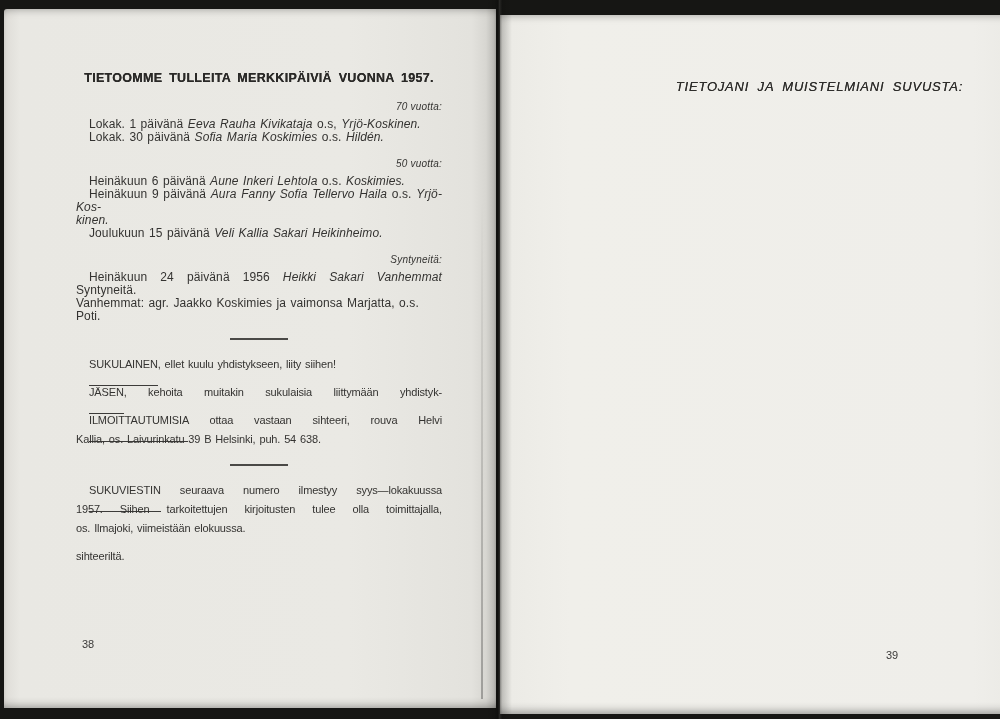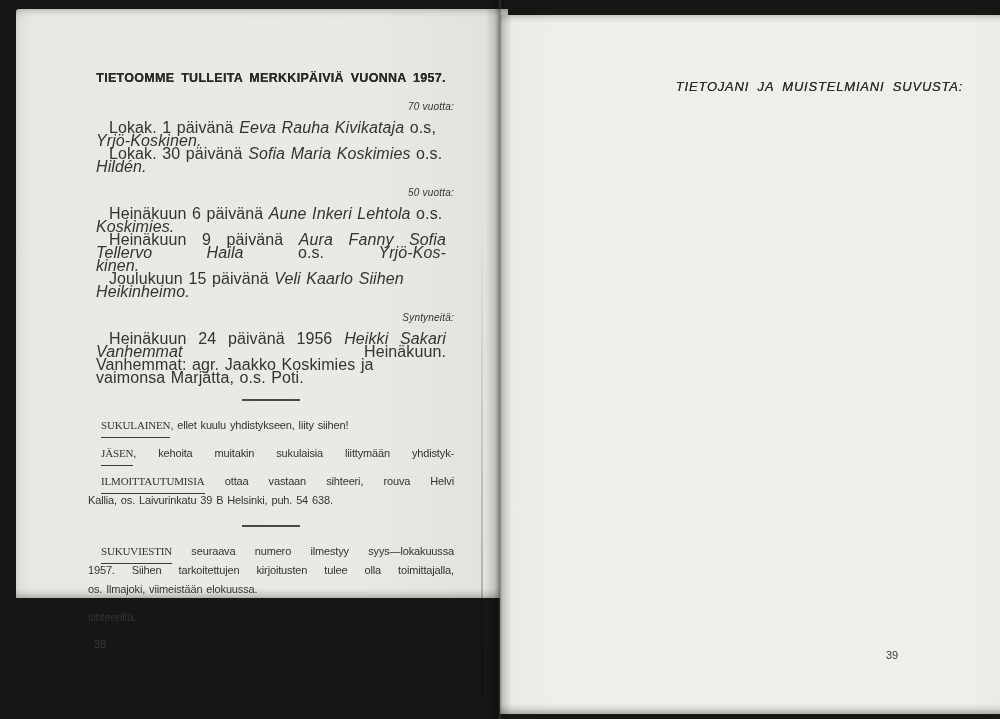--- a/index.html
+++ b/index.html
@@ -4,21 +4,21 @@
 <style>
   html,body{margin:0;padding:0;background:#161614;}
   .scan{
     position:relative;width:1000px;height:719px;overflow:hidden;
     background:#161614;
     font-family:"Liberation Sans", sans-serif;
     color:#343331;
   }
   .page{position:absolute;}
   .page-left{
-    left:16px;top:9px;width:492px;height:589px;
+    left:4px;top:9px;width:492px;height:699px;
     background:linear-gradient(90deg,#dedcd7 0px,#e9e8e3 16px,#eae9e4 70%,#e3e2dd 95%,#cfcec9 100%);
     box-shadow:inset 0 6px 8px -6px rgba(0,0,0,.35), inset 0 -8px 10px -7px rgba(0,0,0,.4);
     border-top-left-radius:3px;
   }
   .page-right{
     left:500px;top:15px;width:577px;height:699px;
     background:linear-gradient(90deg,#d6d5d0 0px,#ecebe6 12px,#f0efea 70px,#efeeea 82%,#e6e5e0 97%,#dbdad5 100%);
     box-shadow:inset 0 7px 9px -7px rgba(0,0,0,.35), inset 0 -9px 10px -7px rgba(0,0,0,.4);
     border-bottom-right-radius:26px;border-top-right-radius:4px;
   }
@@ -33,27 +33,27 @@
   .content{padding:60px 54px 0 72px;}
   .doc-title{
     font-size:12.5px;line-height:18px;font-weight:bold;color:#2a2927;
     text-align:center;letter-spacing:.3px;word-spacing:3px;white-space:nowrap;
     text-shadow:0 0 .3px currentColor;
   }
   .s-heading{
     font-size:10px;line-height:13px;font-style:italic;text-align:right;
     margin:13px 0 5px;letter-spacing:.2px;
   }
-  .entry-para{font-size:16px;line-height:13px;margin:8px;letter-spacing:.1px;word-spacing:1px;}
+  .entry-para{font-size:12px;line-height:13px;margin:0;letter-spacing:.1px;word-spacing:1px;}
   .notice-para{font-size:11px;line-height:19px;margin-top:9px;letter-spacing:-.15px;word-spacing:1px;}
   .line{display:block;}
   .line.ind{text-indent:13px;}
   .line.j{text-align:justify;text-align-last:justify;}
   .it{font-style:italic;}
-  .un{border-bottom:1.5px solid #3c3b39;padding-bottom:6px;font-family:Liberation Serif, serif;}
+  .un{border-bottom:1.5px solid #3c3b39;padding-bottom:15px;}
   .divider{width:58px;border:0;border-top:2px solid #4a4946;margin:15px auto 15px;}
   .pagenum{position:absolute;font-size:11px;color:#3a3938;}
   .pagenum-left{left:78px;top:629px;}
   .pagenum-right{left:386px;top:634px;}
   .right-title-wrap{padding:62px 0 0 62px;text-align:center;}
   .right-title{
     font-size:13px;font-style:italic;color:#2e2d2b;letter-spacing:.8px;word-spacing:4px;
     white-space:nowrap;text-shadow:0 0 .3px currentColor;
   }
 </style>
@@ -69,25 +69,25 @@
           <div class="s-heading">70 vuotta:</div>
           <div class="entry-para">
             <span class="line ind"><span>Lokak. 1 päivänä </span><span class="it ">Eeva Rauha Kivikataja</span><span> o.s, </span><span class="it ">Yrjö-Koskinen.</span></span>
             <span class="line ind"><span>Lokak. 30 päivänä </span><span class="it ">Sofia Maria Koskimies</span><span> o.s. </span><span class="it ">Hildén.</span></span>
           </div>
           <div class="s-heading">50 vuotta:</div>
           <div class="entry-para">
             <span class="line ind"><span>Heinäkuun 6 päivänä </span><span class="it ">Aune Inkeri Lehtola</span><span> o.s. </span><span class="it ">Koskimies.</span></span>
             <span class="line ind j"><span>Heinäkuun 9 päivänä </span><span class="it ">Aura Fanny Sofia Tellervo Haila</span><span> o.s. </span><span class="it ">Yrjö-Kos-</span></span>
             <span class="line"><span class="it ">kinen.</span></span>
-            <span class="line ind"><span>Joulukuun 15 päivänä </span><span class="it ">Veli Kaarlo Siihen Heikinheimo.</span></span>
+            <span class="line ind"><span>Joulukuun 15 päivänä </span><span class="it ">Veli Kallia Sakari Heikinheimo.</span></span>
           </div>
           <div class="s-heading">Syntyneitä:</div>
           <div class="entry-para">
-            <span class="line ind j"><span>Heinäkuun 24 päivänä 1956 </span><span class="it ">Heikki Sakari Vanhemmat</span><span> Heinäkuun.</span></span>
+            <span class="line ind j"><span>Heinäkuun 24 päivänä 1956 </span><span class="it ">Heikki Sakari Vanhemmat</span><span> Syntyneitä.</span></span>
             <span class="line"><span>Vanhemmat: agr. Jaakko Koskimies ja vaimonsa Marjatta, o.s. Poti.</span></span>
           </div>
           <div class="divider"></div>
           <div class="notice-para">
             <span class="line ind"><span class="un">SUKULAINEN</span><span>, ellet kuulu yhdistykseen, liity siihen!</span></span>
           </div>
           <div class="notice-para">
             <span class="line ind j"><span class="un">JÄSEN</span><span>, kehoita muitakin sukulaisia liittymään yhdistyk-</span></span>
           </div>
           <div class="notice-para">

